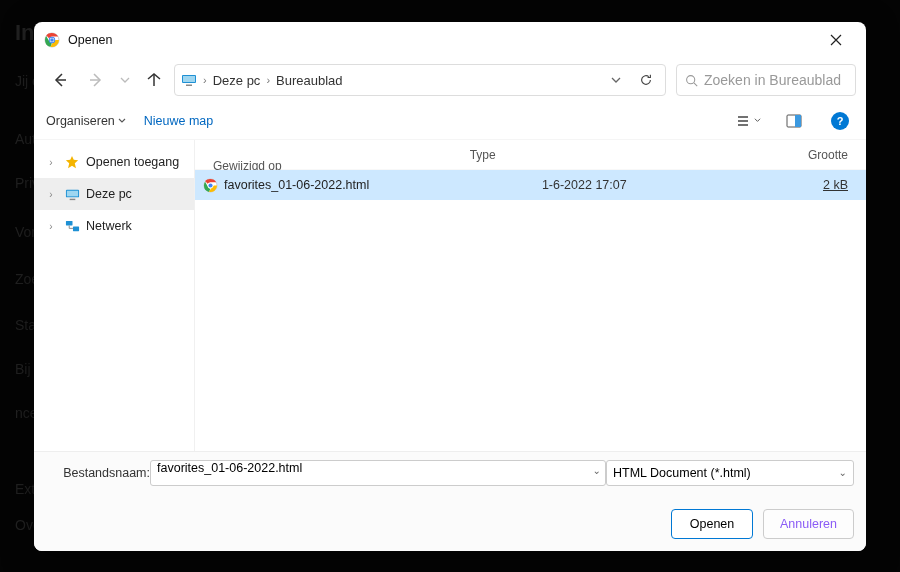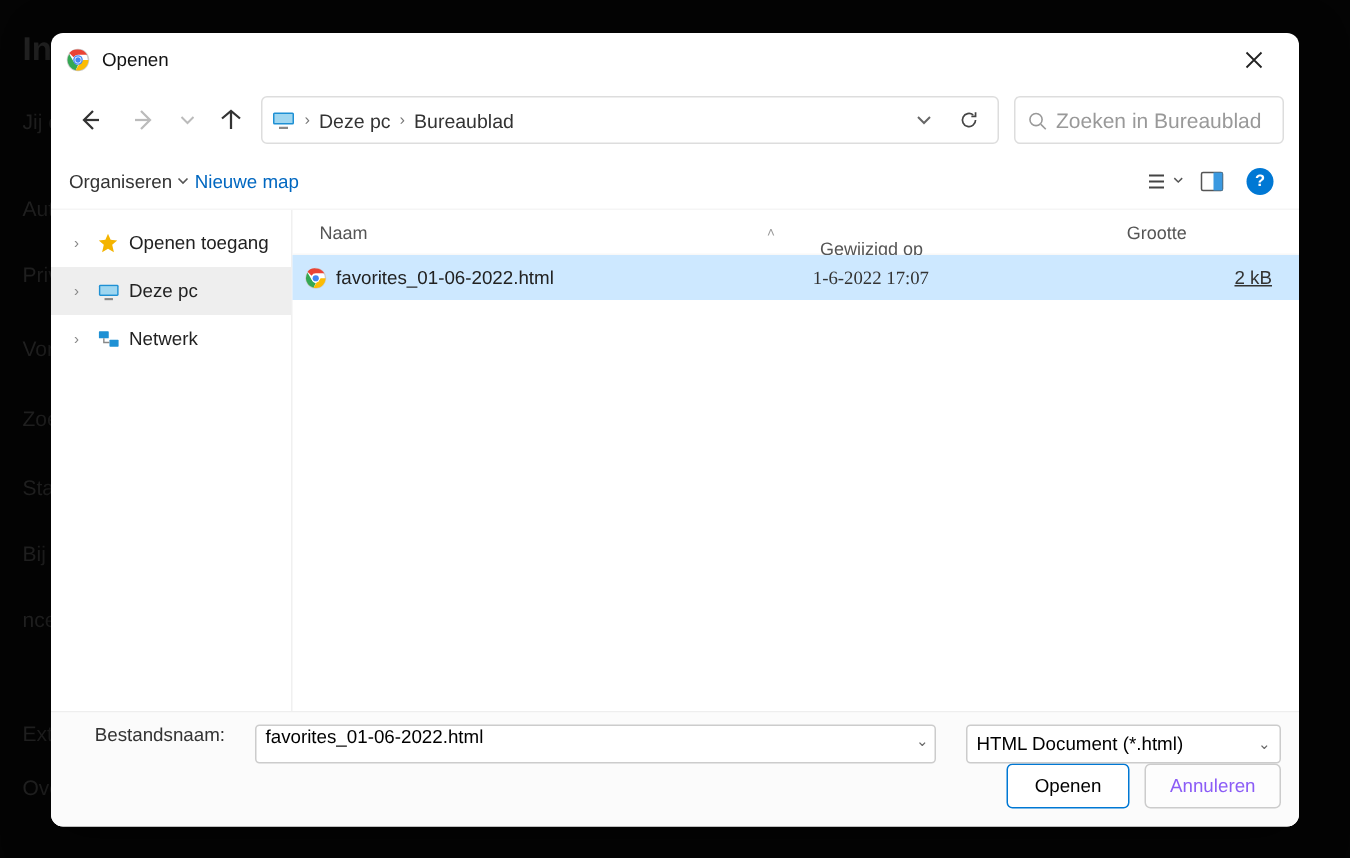--- a/index.html
+++ b/index.html
@@ -17,51 +17,51 @@
   .titlebar .spacer { flex:1; }
   .close-btn { width:40px; height:32px; display:flex; align-items:center; justify-content:center; border-radius:4px; }
   .navrow { display:flex; align-items:center; height:44px; padding:0 10px; gap:4px; }
   .nav-icon-btn { width:32px; height:32px; display:flex; align-items:center; justify-content:center; color:#444; border-radius:4px; }
   .nav-icon-btn.disabled { color:#bbb; }
   .crumb-box { flex:1; display:flex; align-items:center; height:32px; border:1px solid #ddd; border-radius:4px; padding:0 6px; gap:4px; font-size:13px; color:#333; }
   .crumb-sep { color:#777; font-size:11px; padding:0 2px; }
   .crumb-box .tail { flex:1; }
   .ico-btn-sm { width:26px; height:26px; display:flex; align-items:center; justify-content:center; color:#555; }
   .search-box { width:180px; height:32px; border:1px solid #ddd; border-radius:4px; display:flex; align-items:center; padding:0 8px; gap:6px; color:#999; font-size:14px; margin-left:6px; }
-  .cmdrow { display:flex; align-items:center; height:38px; padding:0 12px; gap:4px; border-bottom:1px solid #f5f5f5; }
+  .cmdrow { display:flex; align-items:center; height:38px; padding:0 12px; gap:18px; border-bottom:1px solid #f5f5f5; }
   .cmd-link { font-size:12.5px; color:#333; display:flex; align-items:center; gap:3px; }
   .cmd-link.blue { color:#0067c0; }
   .cmdrow .spacer { flex:1; }
   .view-btn { width:28px; height:26px; display:flex; align-items:center; justify-content:center; border-radius:4px; color:#555; position:relative; }
   .help-circle { width:18px; height:18px; border-radius:50%; background:#0078d4; color:#fff; font-size:11px; font-weight:700; display:flex; align-items:center; justify-content:center; }
   .body { flex:1; display:flex; min-height:0; }
   .sidebar { width:160px; padding:6px 0; }
   .tree-item { display:flex; align-items:center; height:32px; padding:0 6px 0 10px; gap:6px; font-size:12.5px; color:#222; border-radius:0; }
   .tree-item.selected { background:#eeeeee; }
   .tree-caret { width:14px; color:#888; font-size:10px; text-align:center; }
   .tree-icon { width:16px; height:16px; display:flex; align-items:center; justify-content:center; }
   .list { flex:1; display:flex; flex-direction:column; border-left:1px solid #f0f0f0; }
   .cols { display:flex; align-items:center; height:30px; padding:0 8px 0 18px; font-size:12px; color:#555; border-bottom:1px solid #f8f8f8; }
   .col-name { flex:1.55; display:flex; align-items:center; }
   .col-mod { flex:0.95;margin-top:22px; }
   .col-type { flex:0.95; }
-  .col-size { flex:0.45; text-align:left; padding-right:10px; }
+  .col-size { flex:0.45; text-align:right; padding-right:10px; }
   .sort-caret { font-size:9px; color:#999; margin-left:auto; margin-right:30px; }
   .row { display:flex; align-items:center; height:30px; padding:0 8px 0 8px; font-size:12.5px; color:#222; }
   .row.selected { background:#cde8ff; }
   .row .cell-name { flex:1.55; display:flex; align-items:center; gap:6px; }
-  .row .cell-mod { flex:0.95; color:#333;font-family:Liberation Serif, serif; }
+  .row .cell-mod { flex:0.95; color:#333; }
   .row .cell-type { flex:0.95; color:#333; }
   .row .cell-size { flex:0.45; text-align:right; padding-right:10px; color:#333;text-decoration:underline; }
   .bottom { border-top:1px solid #eee; padding:8px 12px 12px; background:#fbfbfb; border-radius:0 0 8px 8px; }
-  .fname-row { display:flex; gap:20px; margin-bottom:0; }
+  .fname-row { display:flex; align-items:center; gap:0; margin-bottom:23px; }
   .fname-label { font-size:12.5px; color:#333; width:104px; text-align:right; }
   .fname-input { flex:1; height:26px; border:1px solid #ccc; border-radius:3px; font-size:12.5px; padding:0 6px; background:#fff; position:relative; }
   .fname-input .chev { position:absolute; right:4px; top:4px; font-size:10px; color:#666; }
-  .filter-select { width:210px; height:26px; border:1px solid #ccc; border-radius:3px; font-size:12.5px; padding:0 6px; background:#fff; display:flex; align-items:center; position:relative; }
+  .filter-select { width:248px; height:26px; border:1px solid #ccc; border-radius:3px; font-size:12.5px; padding:0 6px; background:#fff; display:flex; align-items:center; position:relative; }
   .filter-select .chev { position:absolute; right:6px; top:6px; font-size:10px; color:#666; }
   .btn-row { display:flex; justify-content:flex-end; gap:10px; }
   .btn { height:30px; min-width:82px; padding:0 16px; border:1px solid #ccc; border-radius:4px; background:#fdfdfd; font-size:12.5px; display:flex; align-items:center; justify-content:center; color:#8b5cf6; }
   .btn.primary { border-color:#0078d4; color:#000; background:#fff; }
   svg { display:block; }
 </style>
 </head>
 <body>
 
 <div class="bg-text bg-title">Inst</div>
@@ -217,25 +217,22 @@
               <rect x="8.5" y="8" width="6.5" height="5" rx="0.5" fill="#1e90d4"></rect>
               <path d="M4.5 7v3h4" stroke="#888" stroke-width="1" fill="none"></path>
             </svg>
         </span>
         <span>Netwerk</span>
       </div>
     </div>
 
     <div class="list">
       <div class="cols">
-        <div class="col-name">
-          <span>Naam</span>
-          <span class="sort-caret">˄</span>
-        </div>
         <div class="col-mod">Gewijzigd op</div>
+        <div class="col-type">Type</div>
         <div class="col-size">Grootte</div>
       </div>
       <div class="row selected">
         <div class="cell-name">
           <span>
             <svg viewBox="0 0 16 16" width="15" height="15">
               <circle cx="8" cy="8" r="7" fill="#fff" stroke="#ccc"></circle>
               <path d="M8 1a7 7 0 0 1 6.06 3.5H8A3.5 3.5 0 0 0 5 6.2L2.2 3.3A7 7 0 0 1 8 1z" fill="#ea4335"></path>
               <path d="M1 8a7 7 0 0 1 1.2-3.9l3 5.2A3.5 3.5 0 0 0 8 11.5l-1.6 3.3A7 7 0 0 1 1 8z" fill="#34a853"></path>
               <path d="M15 8a7 7 0 0 1-8.6 6.8l3-5.2A3.5 3.5 0 0 0 11.5 8l3.4-.01z" fill="#fbbc05"></path>

